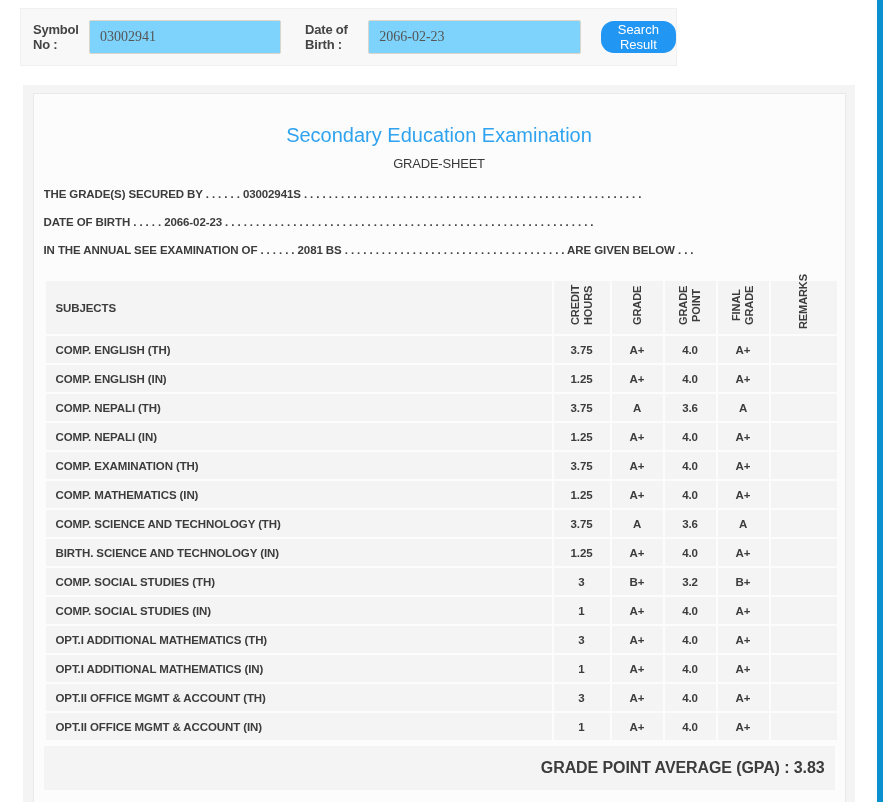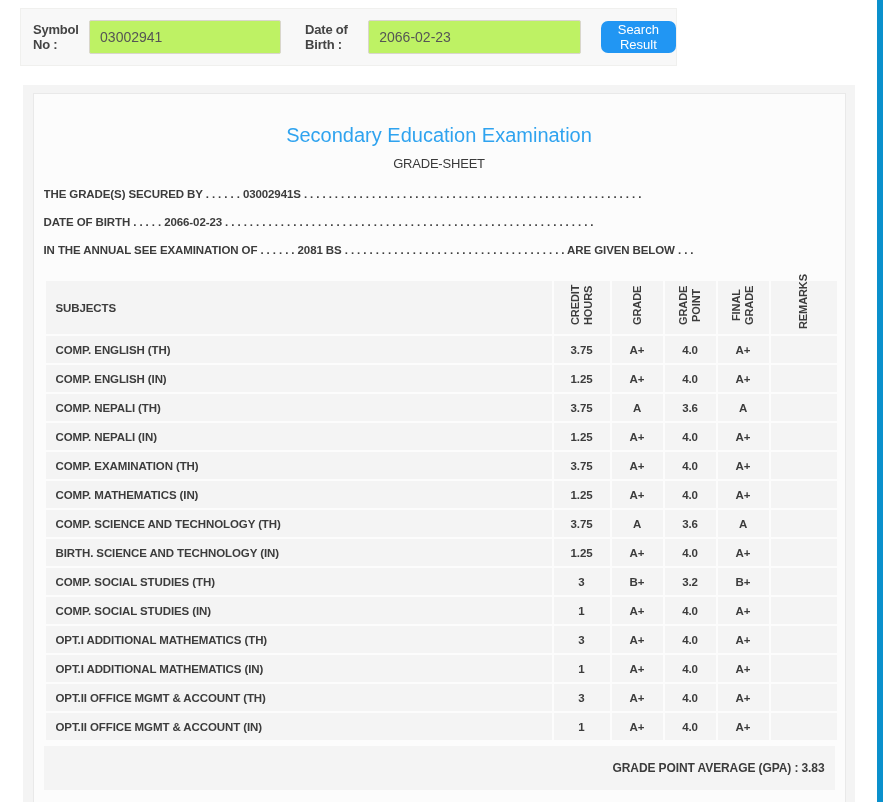--- a/index.html
+++ b/index.html
@@ -27,34 +27,34 @@
   .search-bar label {
     font-size: 13px; font-weight: bold; color: #444;
     letter-spacing: -0.2px;
   }
   .lbl-symbol { margin-left: 12px; }
   .lbl-dob    { margin-left: 24px; }
   .search-bar input {
     height: 34px;
     border: 1px solid #d9d6cb;
     border-radius: 2px;
-    background: #bef264;
-    font-family: Liberation Sans, sans-serif;
+    background: #7dd3fc;
+    font-family: Liberation Serif, serif;
     font-size: 14px; color: #555;
     padding: 0 10px;
     outline: none;
   }
   .inp-symbol { width: 192px; }
   .inp-dob    { width: 272px; }
   .btn-search {
     margin-left: 20px;
     width: 99px; height: 32px;
     background: #2196f3;
     color: #fff;
-    border: none; border-radius: 7px;
+    border: none; border-radius: 13px;
     font-family: "Liberation Sans", sans-serif;
     font-size: 13px;
     cursor: pointer;
   }
   
   .outer-panel {
     position: absolute; left: 23px; top: 85px;
     width: 832px; height: 717px;
     background: #f4f4f4;
   }
@@ -123,21 +123,21 @@
   .gs-table tbody tr { height: 29px; }
   td.subject { text-align: left; padding-left: 10px; }
   td.num     { text-align: center; }
   
   .gpa-row {
     margin: 4px 10px 0;
     background: #f4f4f4;
     height: 44px;
     display: flex; align-items: center; justify-content: flex-end;
     padding-right: 10px;
-    font-size: 12px; font-weight: bold; color: #3c3c3c;
+    font-size: 16px; font-weight: bold; color: #3c3c3c;
     letter-spacing: -0.1px;
   }
 </style>
 </head>
 <body>
 
 <div class="search-bar">
   <label class="lbl-symbol">Symbol No :</label>
   <input class="inp-symbol" type="text" value="03002941" style="">
   <label class="lbl-dob">Date of Birth :</label>

